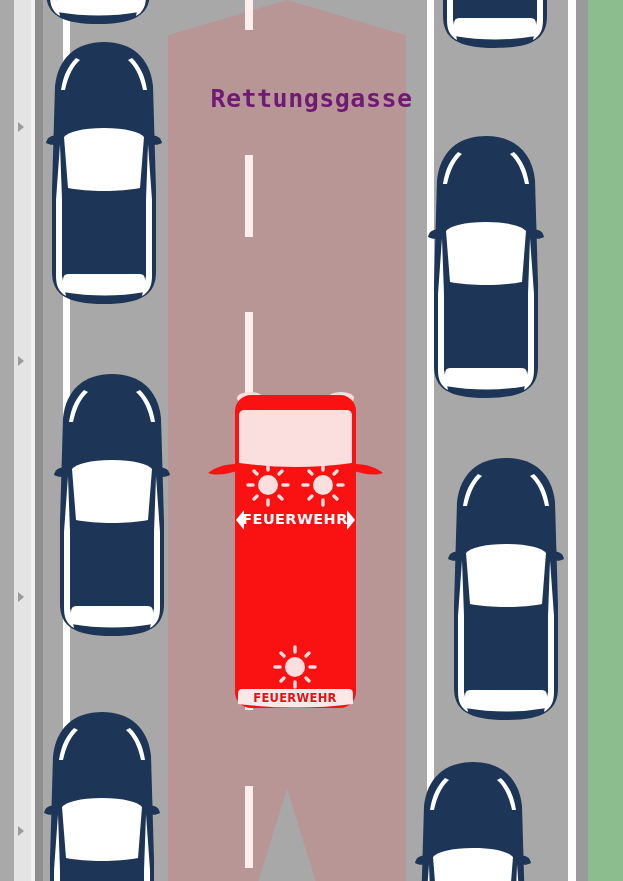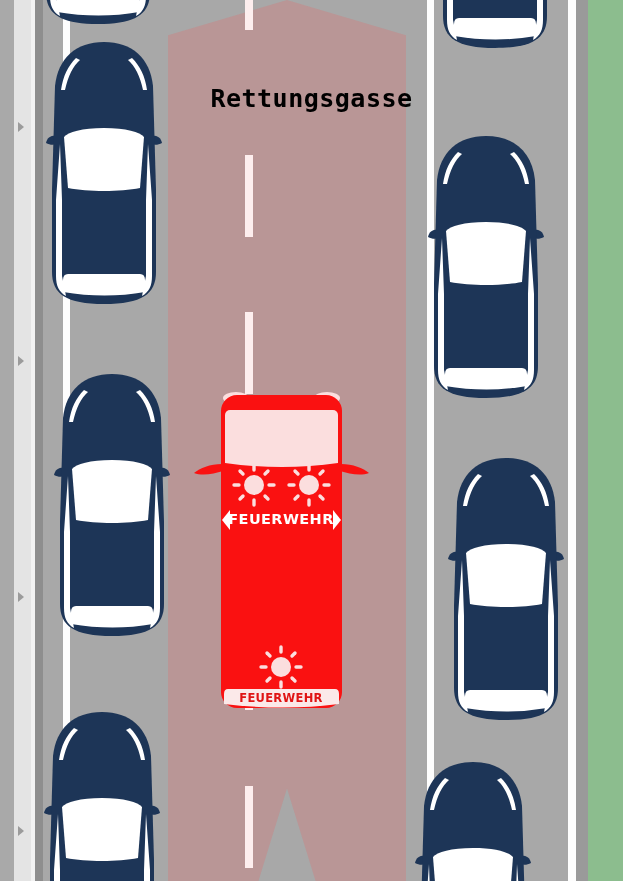--- a/index.html
+++ b/index.html
@@ -63,21 +63,21 @@
   .corridor-title {
     position: absolute;
     left: 0;
     top: 84px;
     width: 623px;
     text-align: center;
     font-family: "DejaVu Sans Mono", monospace;
     font-size: 25px;
     font-weight: bold;
     letter-spacing: 0.5px;
-    color: #000000;
+    color: #701a75;
     white-space: nowrap;
   }
 
   
   .car { position: absolute; }
   .car svg { display: block; }
 
   
   .engine { position: absolute; }
   .engine svg { display: block; }
@@ -341,21 +341,21 @@
 
     <path d="M14 104 L10 160 L10 236 C10 246 13 252 20 256 L16 236 L16 160 Z" fill="#ffffff"></path>
     <path d="M102 104 L106 160 L106 236 C106 246 103 252 96 256 L100 236 L100 160 Z" fill="#ffffff"></path>
 
     <path d="M30 18 C 22 26, 17 36, 15 50 L 19 50 C 22 36, 27 26, 34 20 Z" fill="#ffffff"></path>
     <path d="M86 18 C 94 26, 99 36, 101 50 L 97 50 C 94 36, 89 26, 82 20 Z" fill="#ffffff"></path>
   </svg>
       </div>
     </div>
 
-  <div class="engine" id="engine" style="left: 194px; top: 390px;">
+  <div class="engine" id="engine" style="left: 208px; top: 390px;">
     <svg width="175" height="325" viewBox="0 0 175 325" xmlns="http://www.w3.org/2000/svg">
 
       <g>
         <ellipse cx="42" cy="8" rx="13" ry="6" fill="#fbdede"></ellipse>
         <ellipse cx="133" cy="8" rx="13" ry="6" fill="#fbdede"></ellipse>
       </g>
 
       <g>
         <path d="M28 74 C 16 74, 6 78, 0 83 C 8 86, 20 84, 29 81 Z" fill="#fa1111"></path>
         <path d="M147 74 C 159 74, 169 78, 175 83 C 167 86, 155 84, 146 81 Z" fill="#fa1111"></path>

